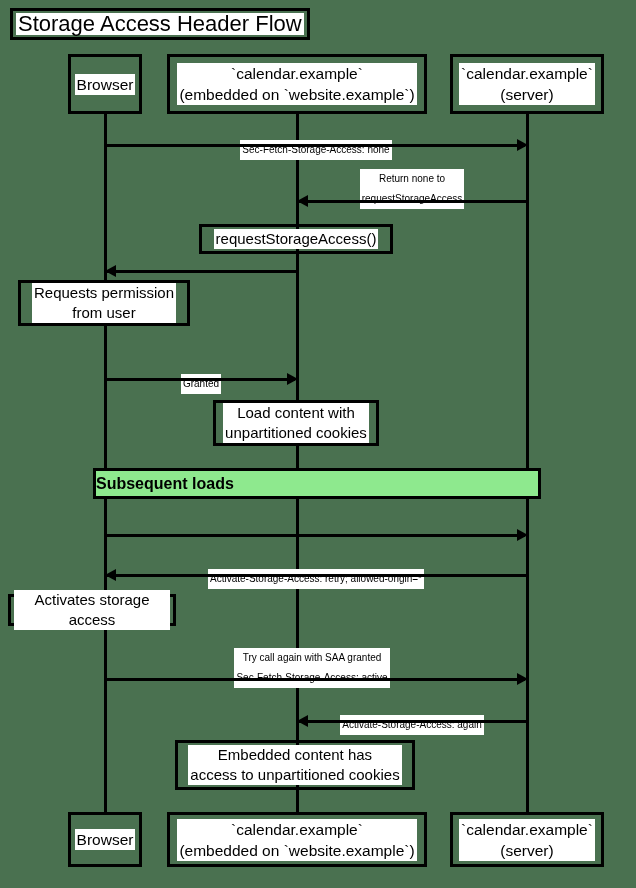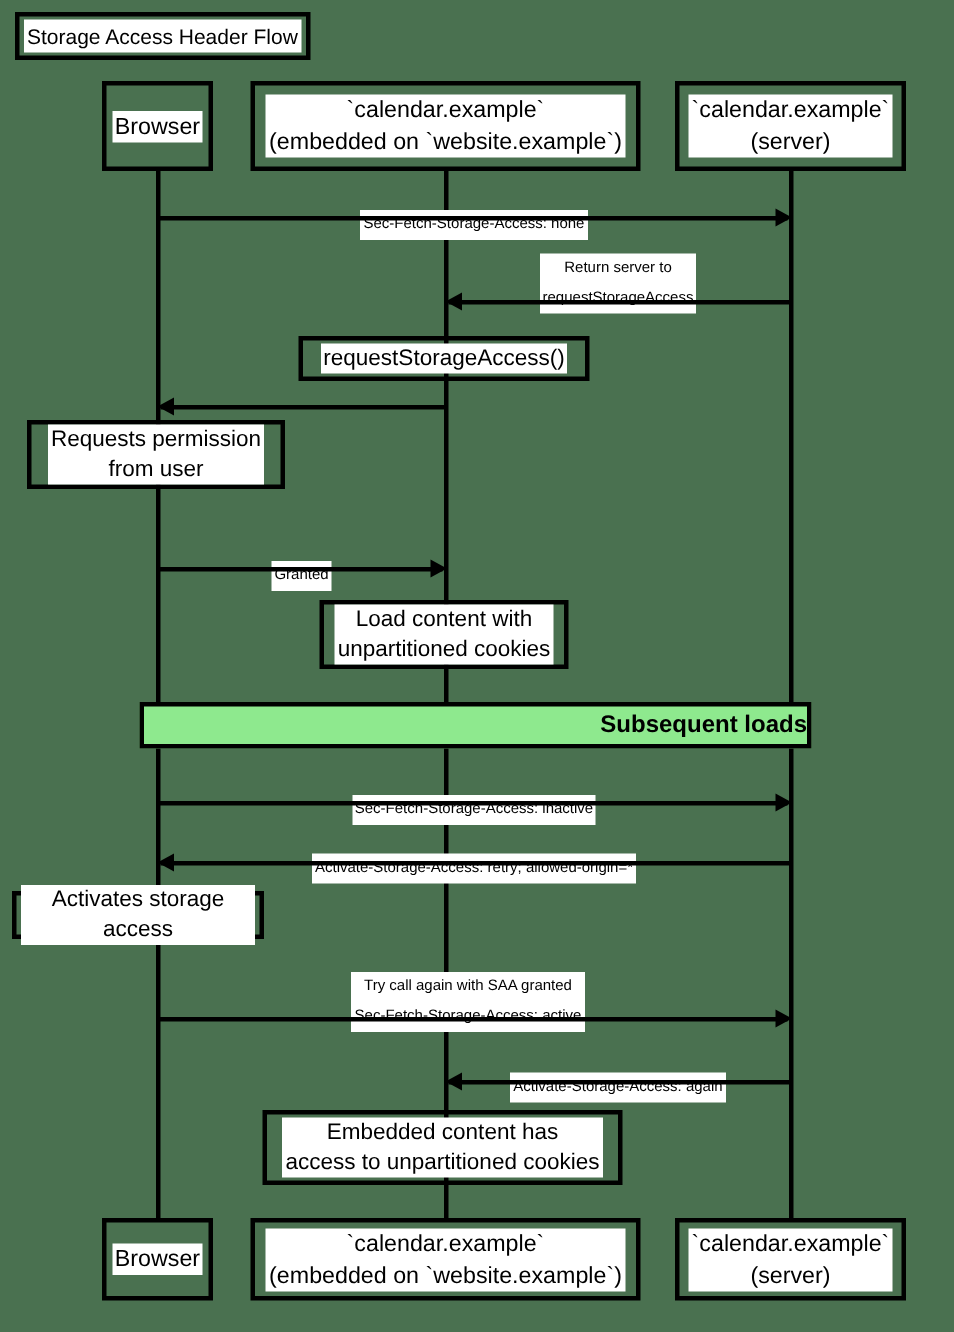--- a/index.html
+++ b/index.html
@@ -25,21 +25,21 @@
     left: 10px;
     top: 8px;
     border: 3px solid #000;
     background: transparent;
     padding: 2px 3px;
   }
   .title-box .txt {
     display: inline-block;
     background: #ffffff;
     color: #000;
-    font-size: 14px;
+    font-size: 22px;
     line-height: 22px;
     padding: 0 2px;
     white-space: nowrap;
   }
 
   
   .lifeline {
     position: absolute;
     width: 3px;
     background: #000;
@@ -116,21 +116,21 @@
     padding: 0 2px;
   }
 
   
   .divider {
     position: absolute;
     border: 3px solid #000;
     box-sizing: border-box;
     display: flex;
     align-items: center;
-    justify-content: flex-end;
+    justify-content: flex-start;
   }
   .divider .txt {
     color: #000;
     font-size: 16px;
     font-weight: bold;
     line-height: 20px;
   }
 </style>
 </head>
 <body>
@@ -159,21 +159,21 @@
 (server)</span>
   </div>
 
   <div class="msg-label" style="left:105px; top:121px; width:422px;">
     <span class="txt">Sec-Fetch-Storage-Access: none</span>
   </div>
   <div class="msg-line" style="left:105px; top:144px; width:420px;"></div>
   <div class="arrow-head right" style="left:517px; top:139px;"></div>
 
   <div class="msg-label" style="left:297px; top:151px; width:230px;">
-    <span class="txt">Return server to
+    <span class="txt">Return none to
 requestStorageAccess</span>
   </div>
   <div class="msg-line" style="left:299px; top:200px; width:228px;"></div>
   <div class="arrow-head left" style="left:297px; top:195px;"></div>
 
   <div class="note" style="left:199px; top:224px; width:194px; height:30px;">
     <span class="txt">requestStorageAccess()</span>
   </div>
   <div class="msg-line" style="left:107px; top:270px; width:190px;"></div>
   <div class="arrow-head left" style="left:105px; top:265px;"></div>
@@ -191,23 +191,20 @@
 
   <div class="note" style="left:213px; top:400px; width:166px; height:46px;">
     <span class="txt">Load content with
 unpartitioned cookies</span>
   </div>
 
   <div class="divider" style="left:93px; top:468px; width:448px; height:31px; background:#8ee98e;">
     <span class="txt">Subsequent loads</span>
   </div>
 
-  <div class="msg-label" style="left:105px; top:511px; width:422px;">
-    <span class="txt">Sec-Fetch-Storage-Access: inactive</span>
-  </div>
   <div class="msg-line" style="left:105px; top:534px; width:420px;"></div>
   <div class="arrow-head right" style="left:517px; top:529px;"></div>
 
   <div class="msg-label" style="left:105px; top:550px; width:422px;">
     <span class="txt">Activate-Storage-Access: retry; allowed-origin=*</span>
   </div>
   <div class="msg-line" style="left:107px; top:574px; width:420px;"></div>
   <div class="arrow-head left" style="left:105px; top:569px;"></div>
 
   <div class="note" style="left:8px; top:594px; width:168px; height:32px;">

